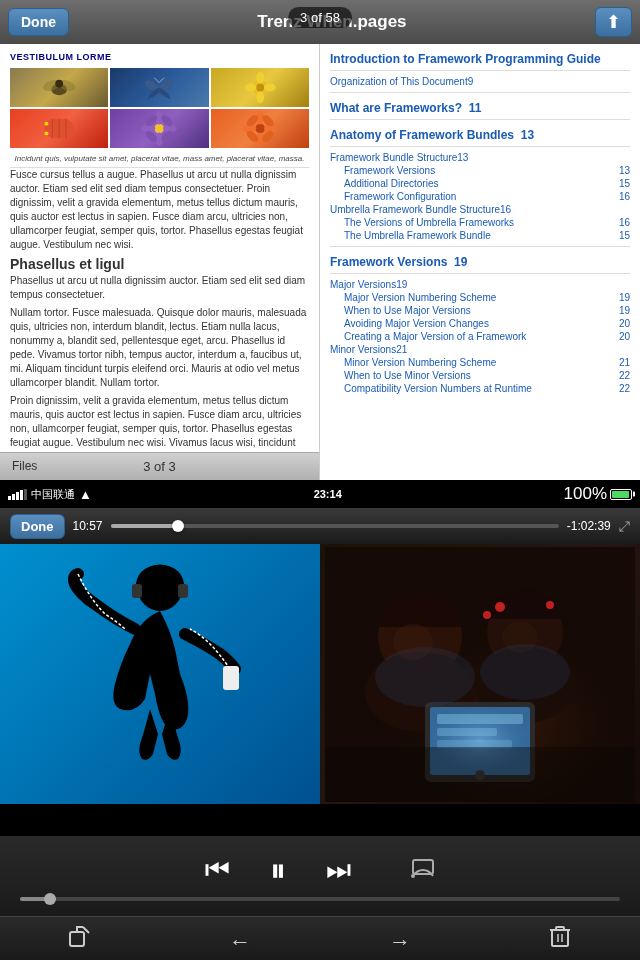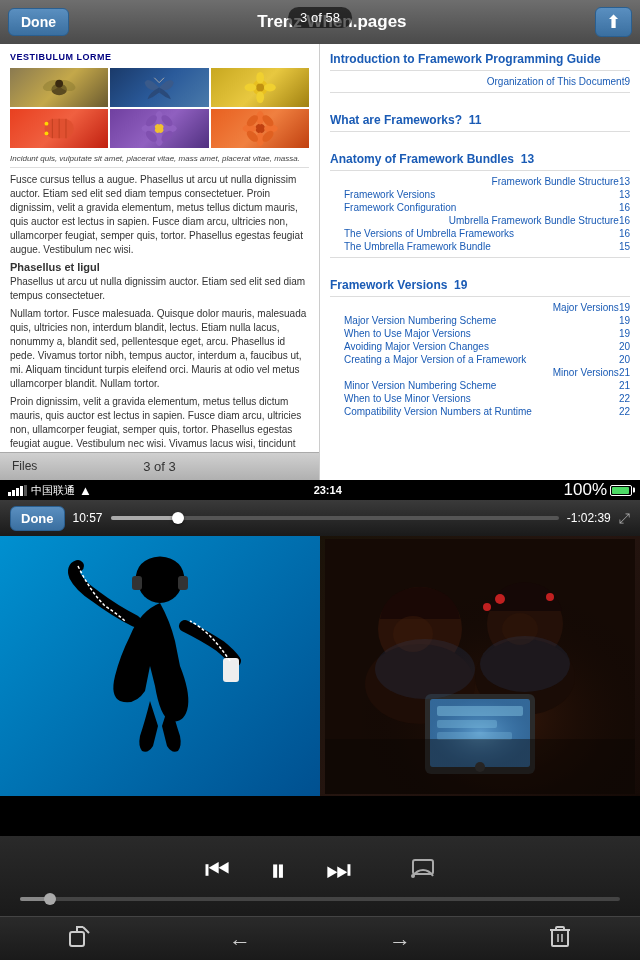--- a/index.html
+++ b/index.html
@@ -109,33 +109,32 @@
     .img-butterfly { background: linear-gradient(135deg, #1a3a6a, #2a5a9a, #4a7aaa); }
     .img-flower { background: linear-gradient(135deg, #c8a820, #e8c840, #a08010); }
     .img-caterpillar { background: linear-gradient(135deg, #e84020, #f06040, #c02010); }
     .img-purple-flower { background: linear-gradient(135deg, #7040a0, #9060c0, #503080); }
     .img-orange-flower { background: linear-gradient(135deg, #e86020, #f08040, #c04010); }
 
     .doc-caption {
       font-style: italic;
       font-size: 8px;
       color: #444;
-      text-align: left;
-      margin-bottom: 5px;
+      text-align: center;
       border-bottom: 1px solid #ddd;
       padding-bottom: 4px;
     }
     .doc-body {
       font-size: 10px;
       line-height: 1.4;
       color: #333;
       margin-bottom: 4px;
     }
     .doc-subheading {
-      font-size: 11px;
+      font-size: 14px;
       font-weight: bold;
       color: #333;
       margin: 4px 0 2px;
     }
     .doc-footer-bar {
       position: absolute;
       bottom: 0;
       left: 0;
       right: 0;
       height: 28px;
@@ -167,30 +166,29 @@
       width: 320px;
       background: #fff;
       overflow: hidden;
       padding: 8px 10px;
     }
     .toc-heading-blue {
       color: #1a5bb5;
       font-size: 12px;
       font-weight: bold;
       margin-bottom: 4px;
-      margin-top: 20px;
+      margin-top: 8px;
     }
     .toc-heading-blue:first-child { margin-top: 0; }
     .toc-item {
       font-size: 10px;
       color: #1a5bb5;
       padding: 1px 0;
       display: flex;
-      justify-content: flex-end;
-      margin-left: 40px;
+      justify-content: flex-start;
     }
     .toc-item-indented {
       font-size: 10px;
       color: #1a5bb5;
       padding: 1px 0 1px 14px;
       display: flex;
       justify-content: space-between;
     }
     .toc-number { color: #1a5bb5; }
     .toc-divider {
@@ -203,21 +201,21 @@
     .bottom-half {
       width: 640px;
       height: 480px;
       display: flex;
       flex-direction: column;
       background: #000;
     }
 
     
     .status-bar-bottom {
-      height: 20px;
+      height: 28px;
       background: #000;
       display: flex;
       align-items: center;
       justify-content: space-between;
       padding: 0 8px;
       font-size: 11px;
       color: #fff;
     }
     .status-signal { display: flex; align-items: center; gap: 4px; }
     .signal-bars { display: flex; align-items: flex-end; gap: 1px; }
@@ -498,20 +496,24 @@
       <div class="toc-divider"></div>
       <div class="toc-item">
         <span>Framework Bundle Structure</span>
           <span class="toc-number">13</span>
       </div>
       <div class="toc-item-indented">
         <span>Framework Versions</span>
           <span class="toc-number">13</span>
       </div>
       <div class="toc-item-indented">
+        <span>Additional Directories</span>
+          <span class="toc-number">15</span>
+      </div>
+      <div class="toc-item-indented">
         <span>Framework Configuration</span>
           <span class="toc-number">16</span>
       </div>
       <div class="toc-item">
         <span>Umbrella Framework Bundle Structure</span>
           <span class="toc-number">16</span>
       </div>
       <div class="toc-item-indented">
         <span>The Versions of Umbrella Frameworks</span>
           <span class="toc-number">16</span>

